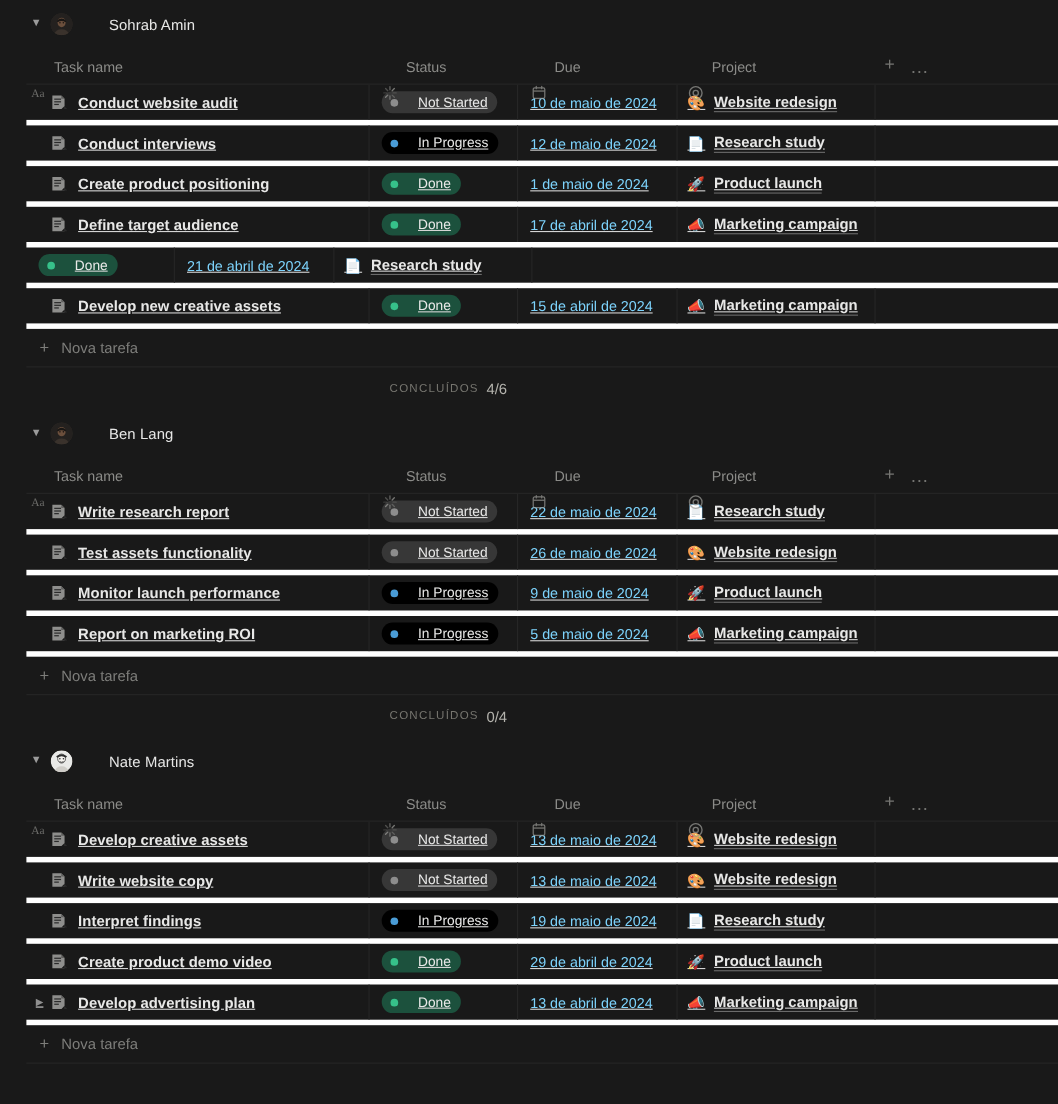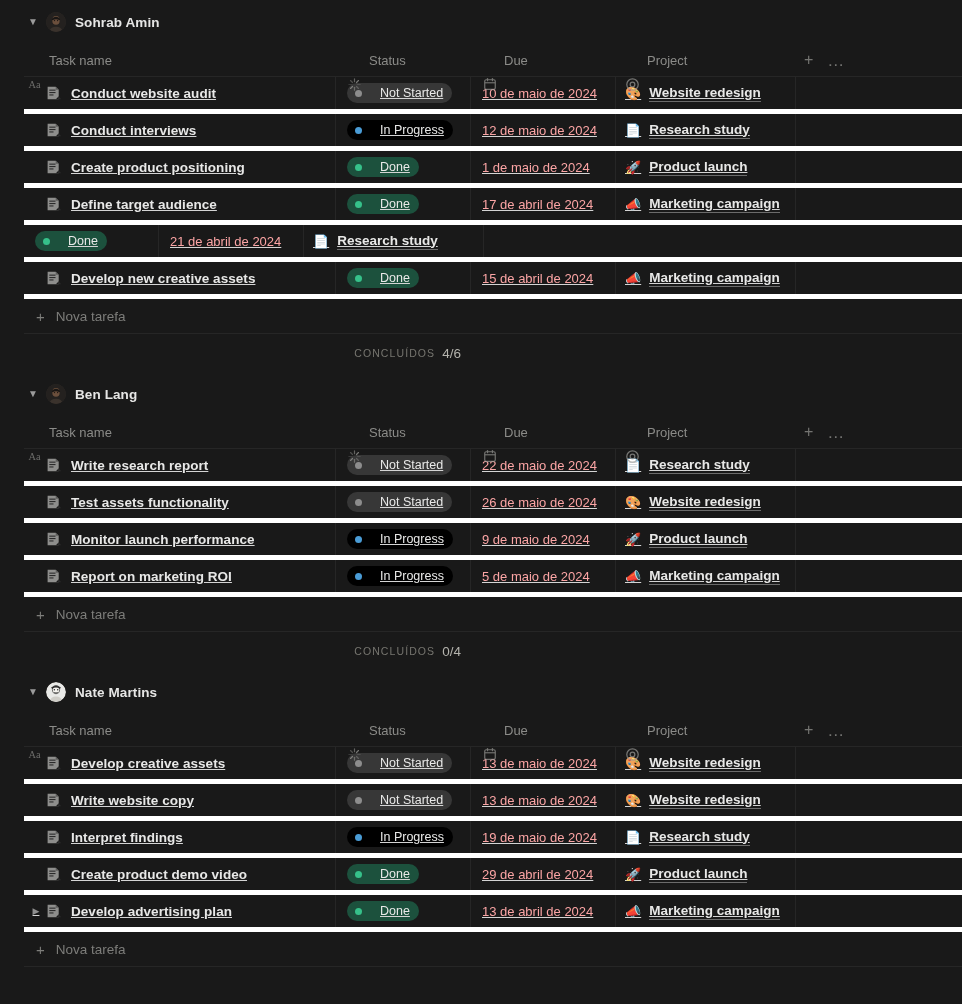--- a/index.html
+++ b/index.html
@@ -36,23 +36,24 @@
     border-radius: 50%;
     flex: 0 0 auto;
     margin-right: 9px;
     overflow: hidden;
     position: relative;
     background: #2e2a26;
   }
   .avatar svg { display: block; width: 20px; height: 20px; }
   .person-name {
     font-size: 13.5px;
-    font-weight: 700;
+    font-weight: 400;
     color: #e6e6e5;
     letter-spacing: .1px;
+    margin-left: 24px;
   }
 
   
   .col-header {
     display: flex;
     align-items: center;
     height: 33px;
     color: #8b8b88;
     font-size: 13px;
     border-bottom: 1px solid #262626;
@@ -124,21 +125,21 @@
     white-space: nowrap;
   }
   .badge .dot { width: 7px; height: 7px; border-radius: 50%; flex: 0 0 auto; }
   .badge.notstarted { background: #373737; }
   .badge.notstarted .dot { background: #8d8d8d; }
   .badge.inprogress { background: #000000; }
   .badge.inprogress .dot { background: #4a9cd6; }
   .badge.done { background: #1c513d; }
   .badge.done .dot { background: #36c18a; }
 
-  .due-text { font-size: 13px; color: #fca5a5; white-space: nowrap; }
+  .due-text { font-size: 13px; color: #7dd3fc; white-space: nowrap; }
 
   .proj-emoji { font-size: 13px; line-height: 1; flex: 0 0 auto; }
   .proj-link {
     font-size: 13.5px;
     font-weight: 700;
     color: #e8e8e7;
     border-bottom: 1px solid #6b6b6b;
     line-height: 16px;
     white-space: nowrap;
     cursor: pointer;

